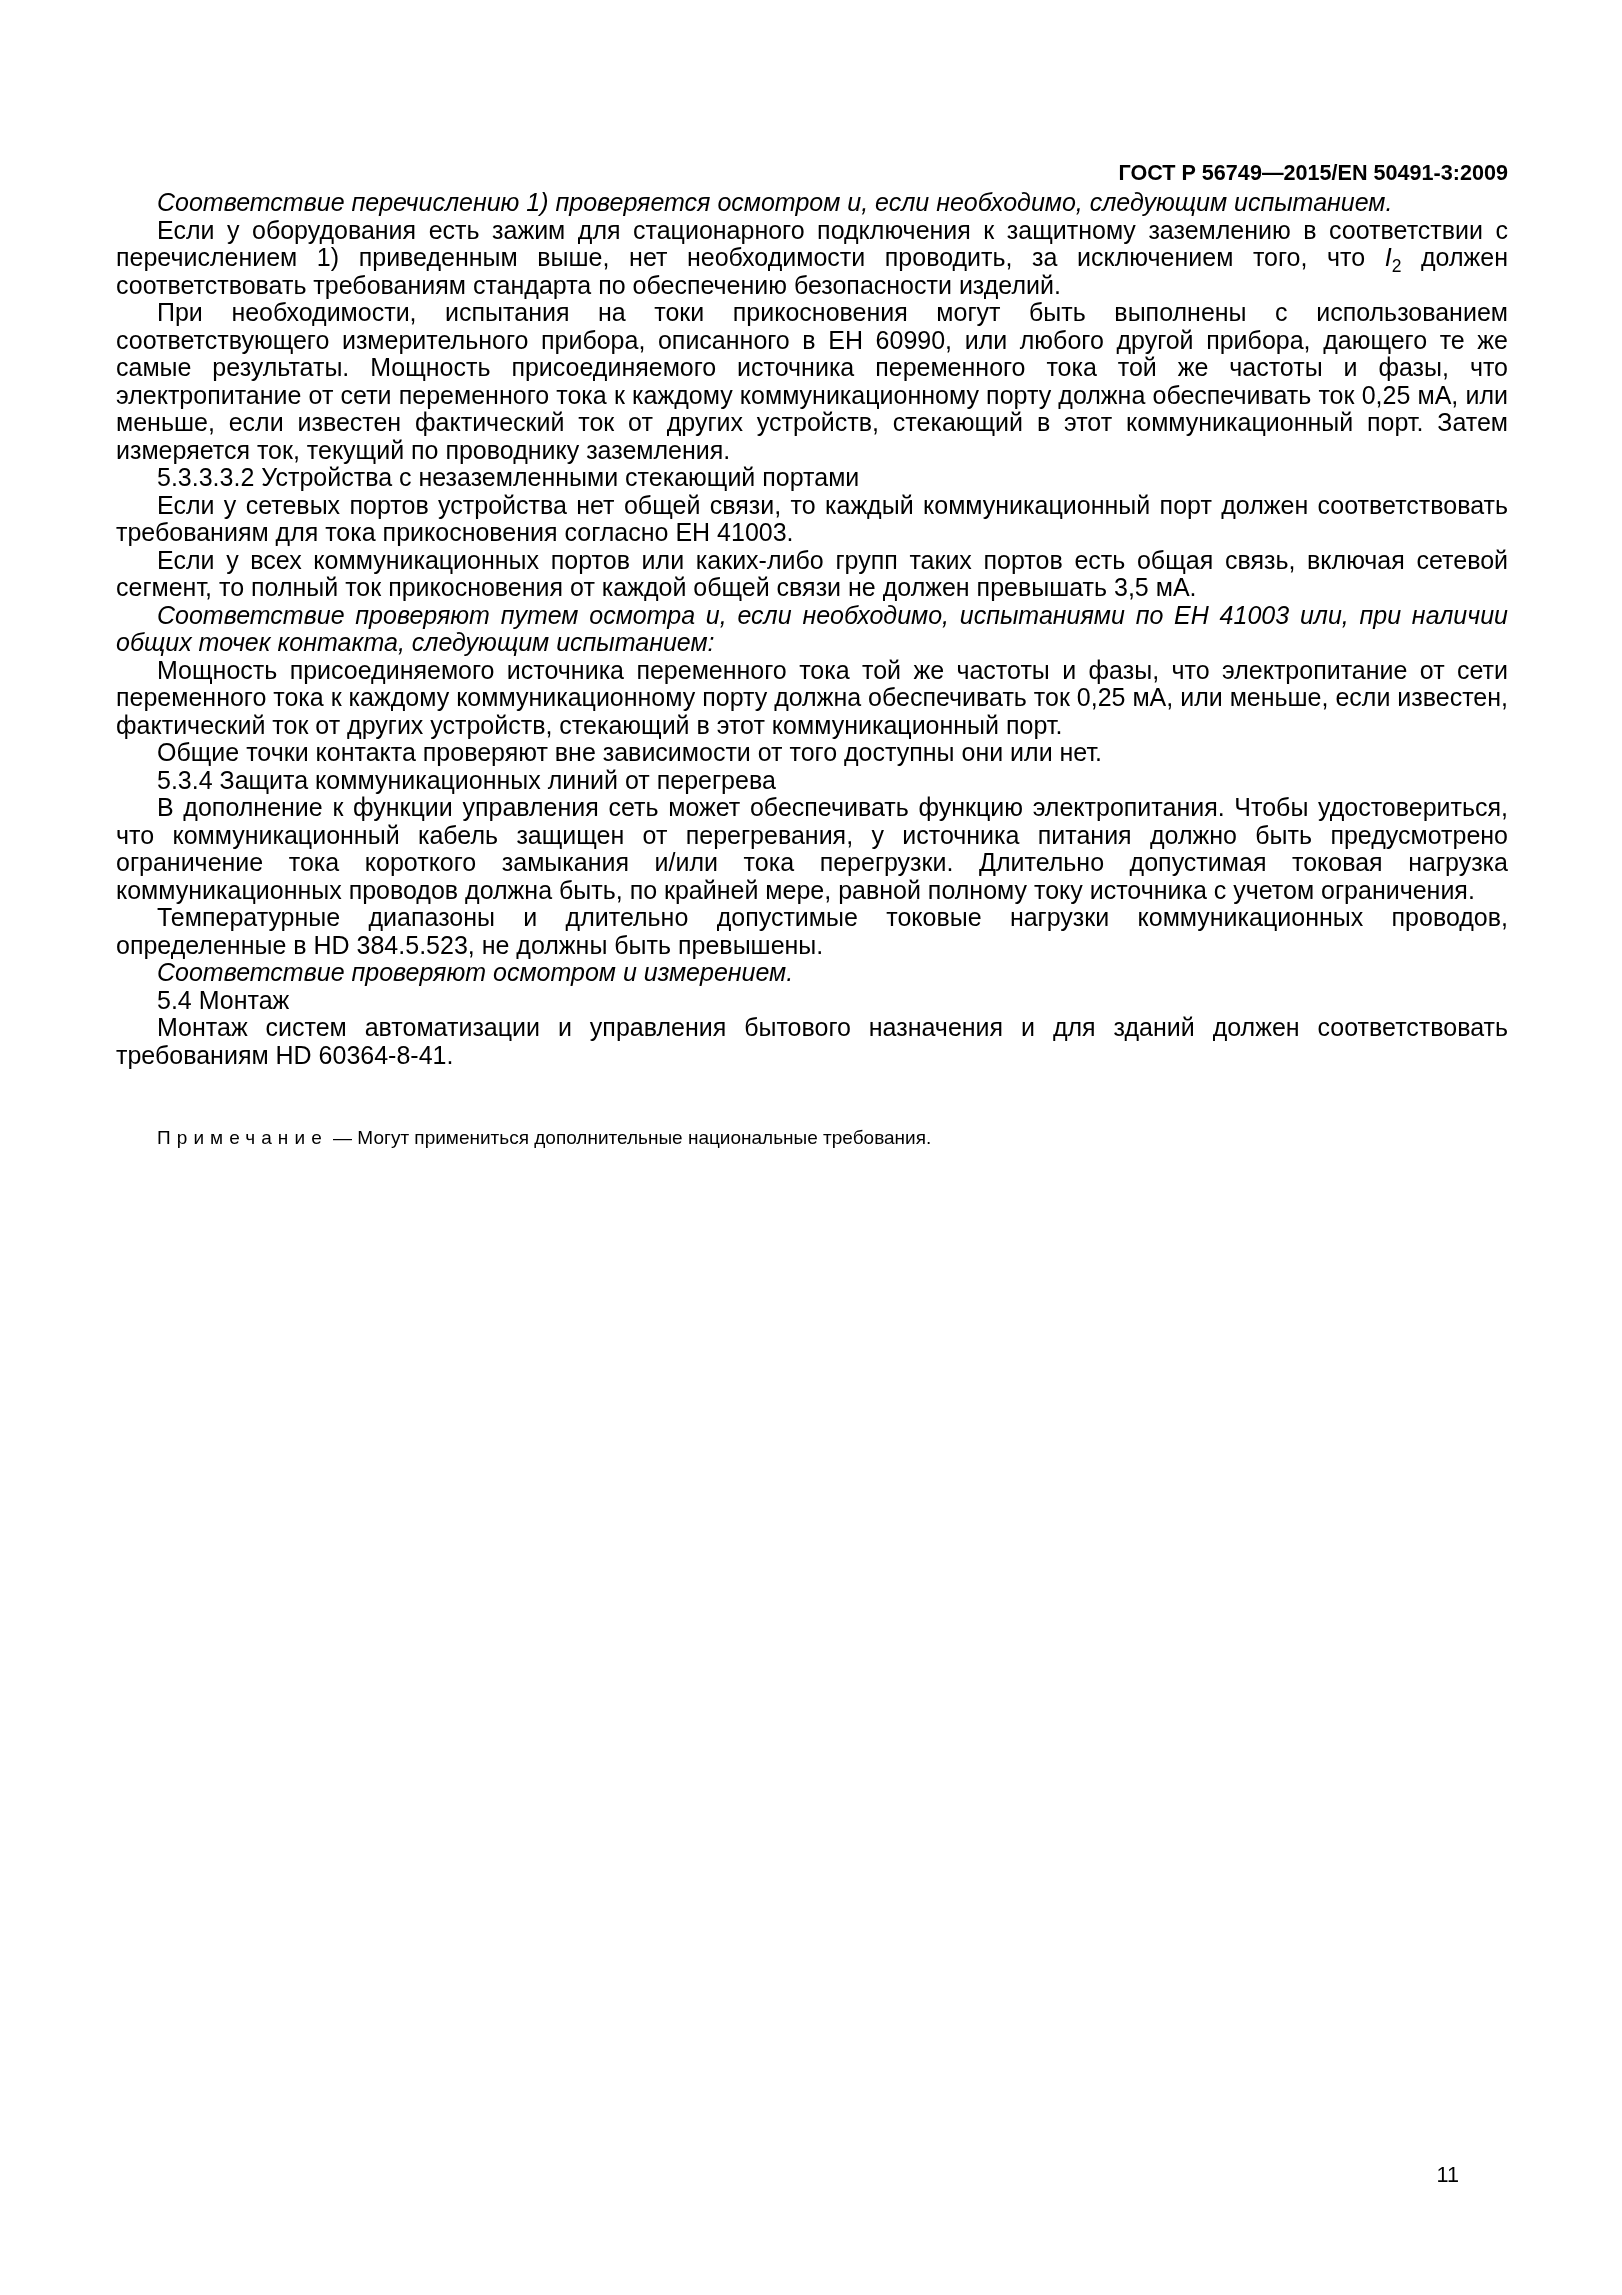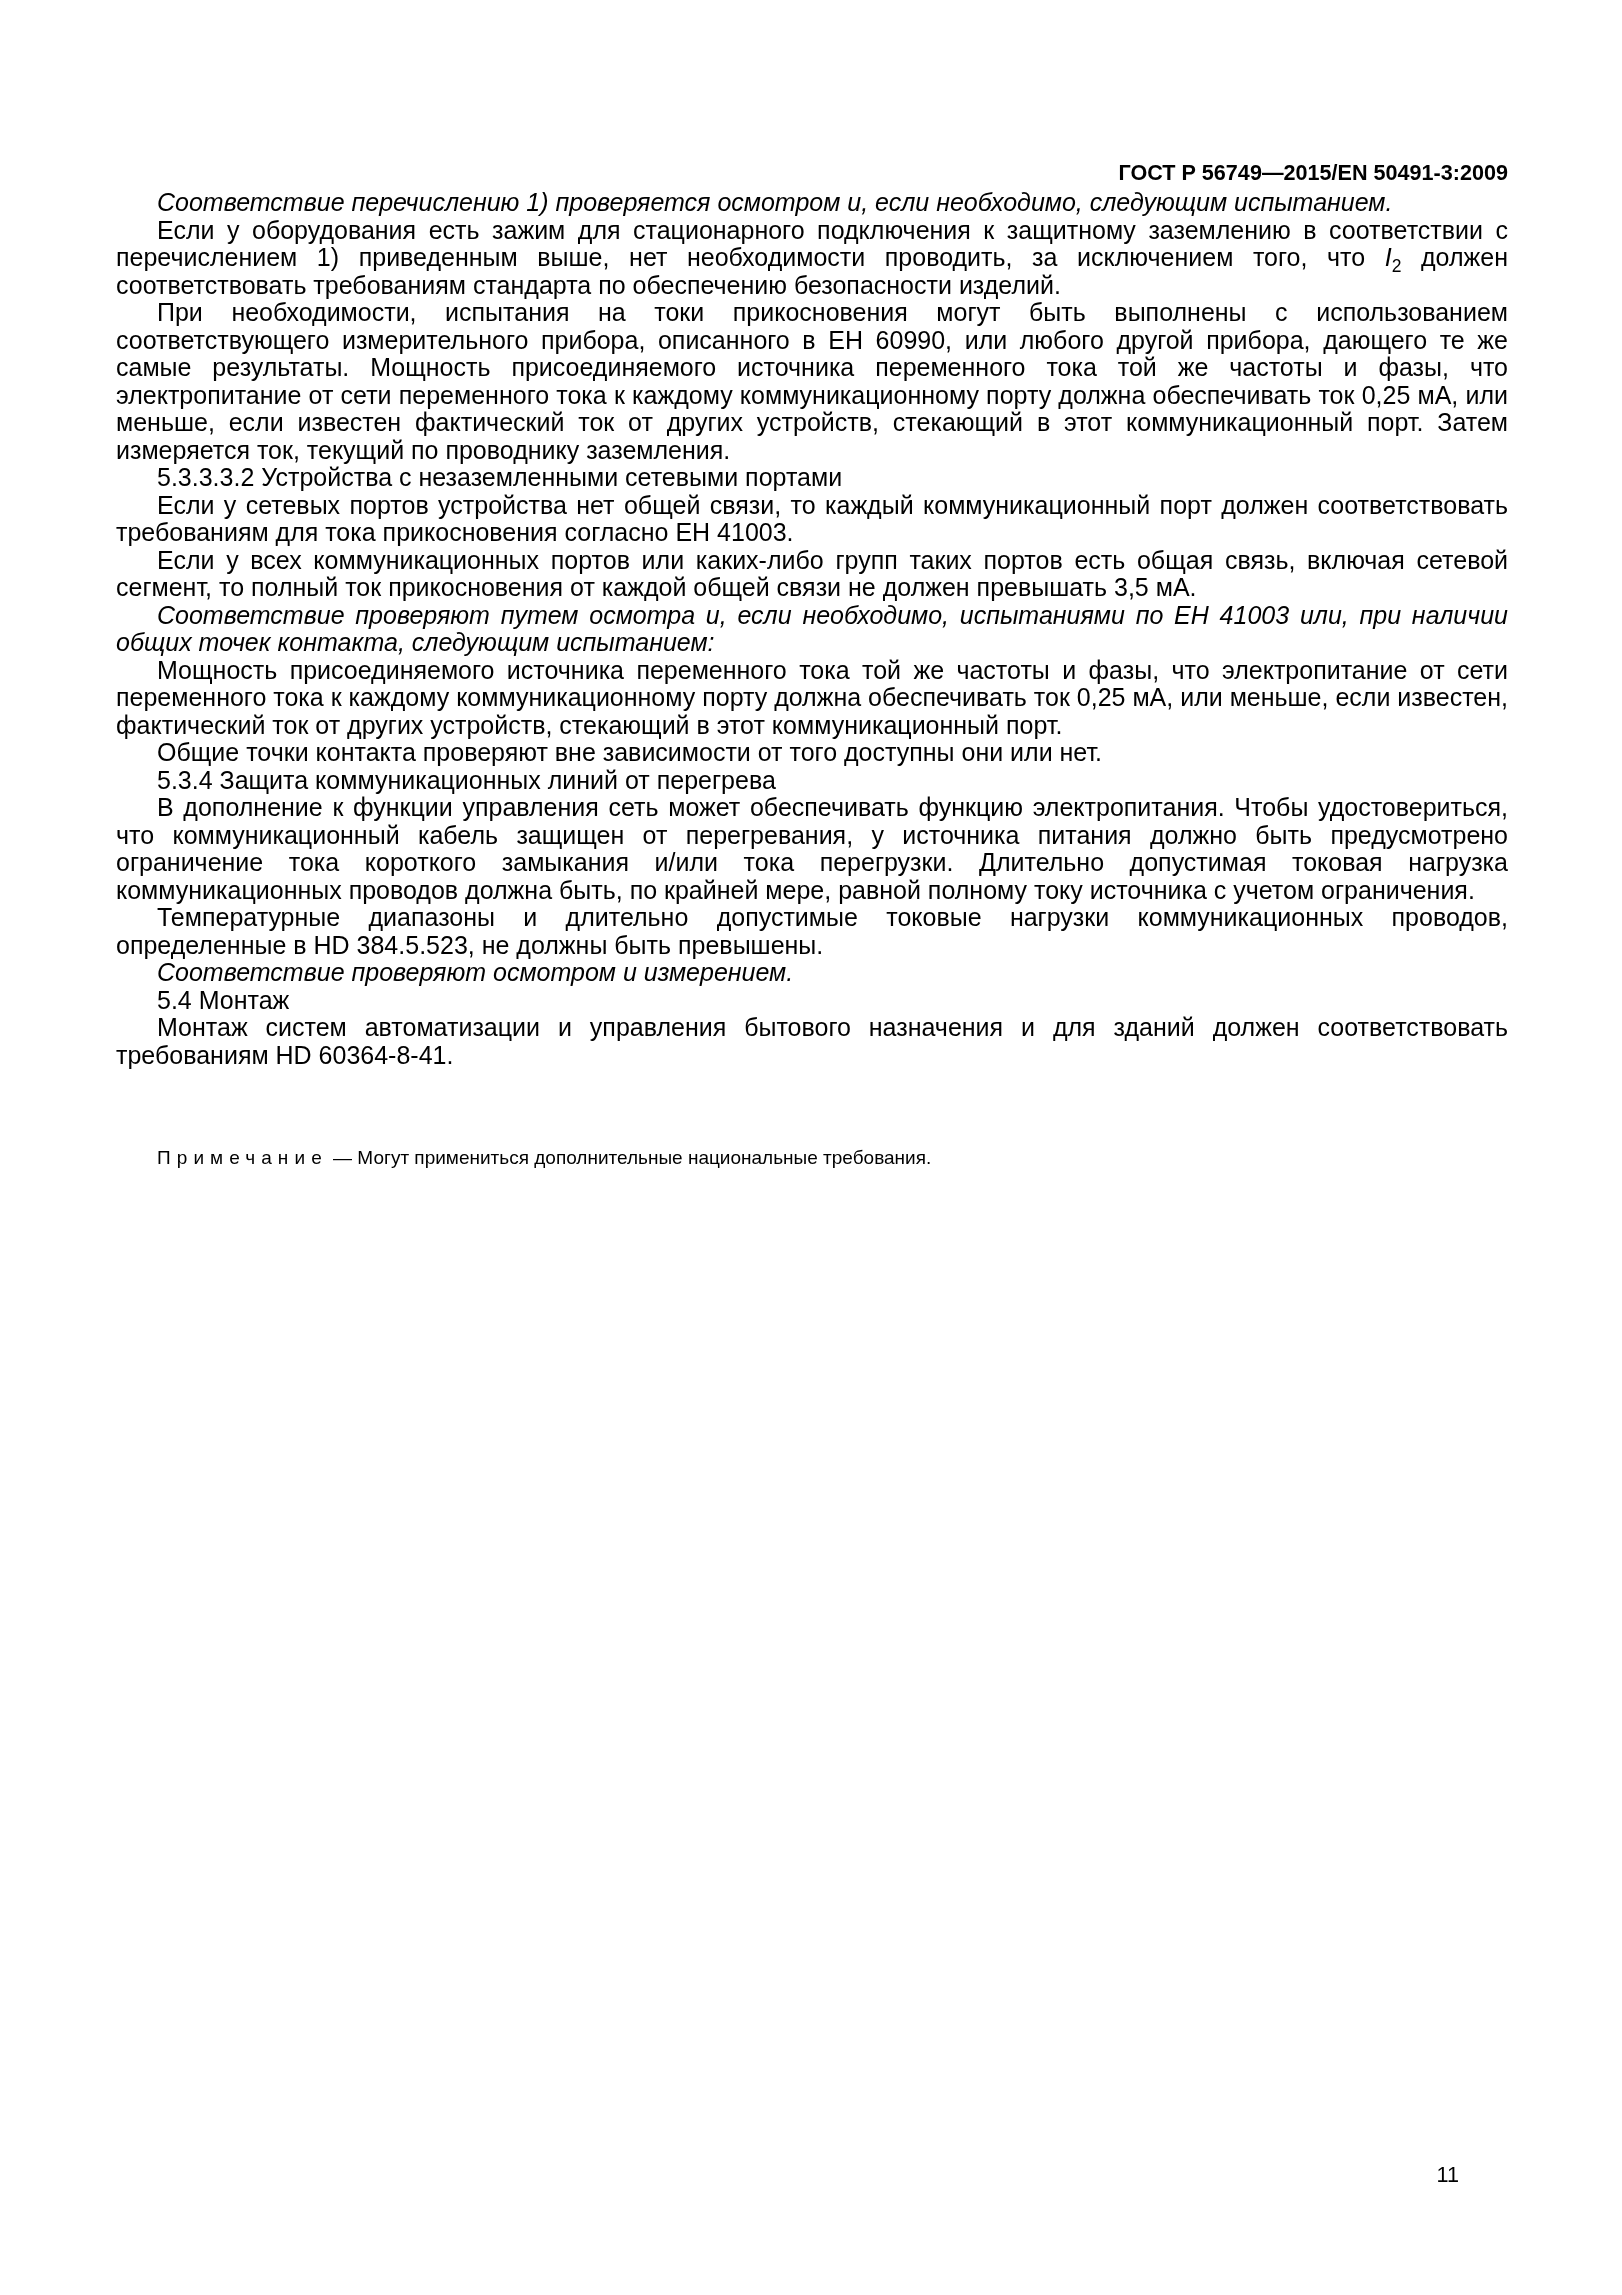--- a/index.html
+++ b/index.html
@@ -29,21 +29,21 @@
     font-size: 25px;
     line-height: 27.5px;
     text-align: justify;
     text-indent: 41px;
   }
   p.italic { font-style: italic; }
   p.bold { font-weight: normal; }
   .var { font-style: italic; }
   sub { line-height: 0; font-size: 0.7em; }
   .note {
-    margin-top: 76px;
+    margin-top: 56px;
     font-size: 19px;
     line-height: 25px;
     text-indent: 41px;
     text-align: justify;
   }
   .note-label { letter-spacing: 0.32em; }
   .page-number {
     position: absolute;
     top: 2161px;
     right: 164px;
@@ -57,21 +57,21 @@
 <div class="page-content">
 
   <div class="doc-code">ГОСТ Р 56749—2015/EN 50491-3:2009</div>
 
   <p class="para italic">Соответствие перечислению 1) проверяется осмотром и, если необходимо, следующим испытанием.</p>
 
   <p class="para"><span>Если у оборудования есть зажим для стационарного подключения к защитному заземлению в соответствии с перечислением 1) приведенным выше, нет необходимости проводить, за исключением того, что </span><span class="var">I</span><sub>2</sub><span> должен соответствовать требованиям стандарта по обеспечению безопасности изделий.</span></p>
 
   <p class="para">При необходимости, испытания на токи прикосновения могут быть выполнены с использованием соответствующего измерительного прибора, описанного в ЕН 60990, или любого другой прибора, дающего те же самые результаты. Мощность присоединяемого источника переменного тока той же частоты и фазы, что электропитание от сети переменного тока к каждому коммуникационному порту должна обеспечивать ток 0,25 мА, или меньше, если известен фактический ток от других устройств, стекающий в этот коммуникационный порт. Затем измеряется ток, текущий по проводнику заземления.</p>
 
-  <p class="para">5.3.3.3.2 Устройства с незаземленными сетевыми портами</p>
+  <p class="para">5.3.3.3.2 Устройства с незаземленными стекающий портами</p>
 
   <p class="para">Если у сетевых портов устройства нет общей связи, то каждый коммуникационный порт должен соответствовать требованиям для тока прикосновения согласно ЕН 41003.</p>
 
   <p class="para">Если у всех коммуникационных портов или каких-либо групп таких портов есть общая связь, включая сетевой сегмент, то полный ток прикосновения от каждой общей связи не должен превышать 3,5 мА.</p>
 
   <p class="para italic">Соответствие проверяют путем осмотра и, если необходимо, испытаниями по ЕН 41003 или, при наличии общих точек контакта, следующим испытанием:</p>
 
   <p class="para">Мощность присоединяемого источника переменного тока той же частоты и фазы, что электропитание от сети переменного тока к каждому коммуникационному порту должна обеспечивать ток 0,25 мА, или меньше, если известен, фактический ток от других устройств, стекающий в этот коммуникационный порт.</p>
 
   <p class="para">Общие точки контакта проверяют вне зависимости от того доступны они или нет.</p>

